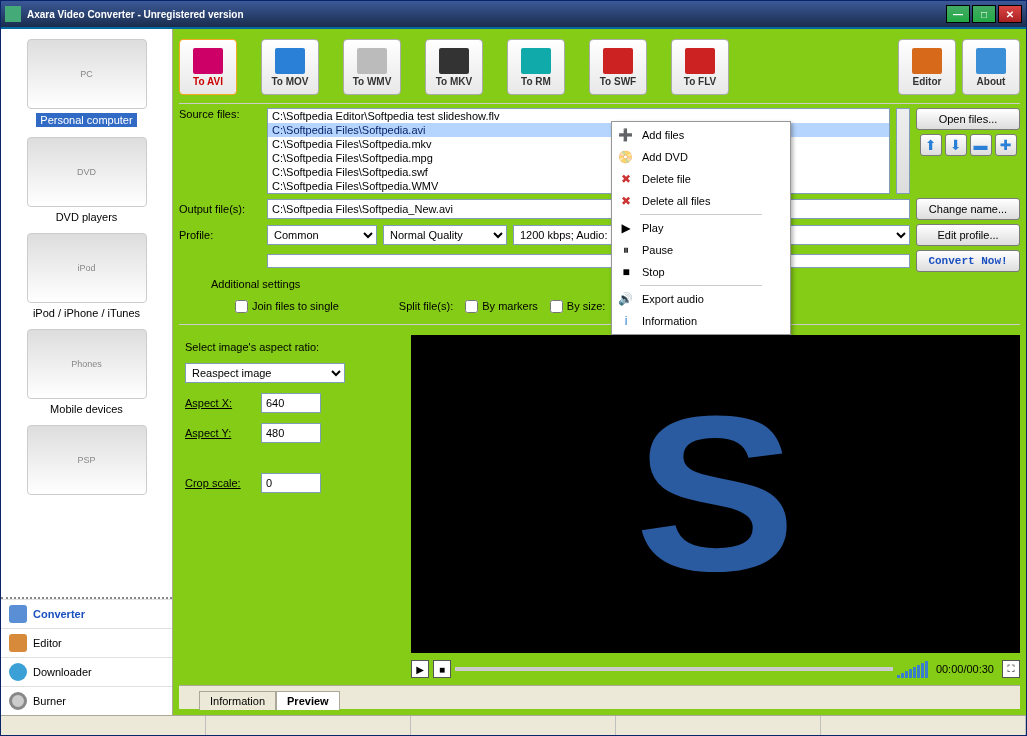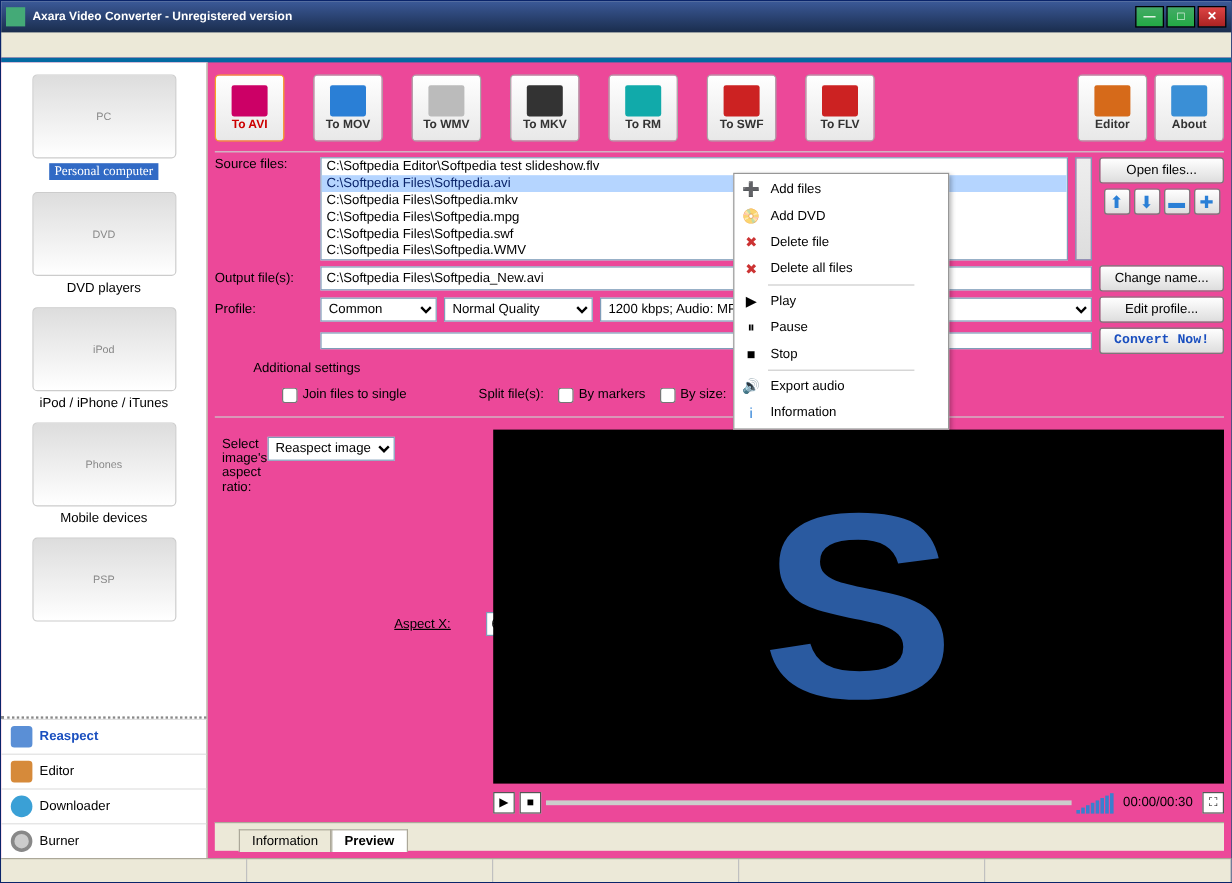--- a/index.html
+++ b/index.html
@@ -7,27 +7,27 @@
 .window { width: 1027px; height: 736px; background: #ece9d8; border: 1px solid #0a246a; display: flex; flex-direction: column; }
 .titlebar { height: 26px; background: linear-gradient(to bottom, #3b5998, #1a2d4d); color: #fff; display: flex; align-items: center; padding: 0 4px; }
 .titlebar .icon { width: 16px; height: 16px; background: #4a7; margin-right: 6px; }
 .titlebar .title { font-weight: bold; font-size: 10px; flex: 1; }
 .winbtns { display: flex; gap: 2px; }
 .winbtn { width: 24px; height: 18px; background: linear-gradient(#4a6, #2a4); color:#fff; border: 1px solid #000; display:flex; align-items:center; justify-content:center; font-weight:bold; font-size:10px; }
 .winbtn.min::after { content:"—"; }
 .winbtn.max::after { content:"□"; }
 .winbtn.close { background: linear-gradient(#d44,#a22); }
 .winbtn.close::after { content:"✕"; }
-.body { flex:1; display:flex; background:#ec4899; border-top:4px solid #0369a1; position:relative;margin-top:21px; }
+.body { flex:1; display:flex; background:#84cc16; border-top:2px solid #0369a1; position:relative; }
 .sidebar { width: 172px; border-right: 1px solid #aca899; display:flex; flex-direction:column; background:#fff; }
 .devices { flex:1; overflow:hidden; padding:6px 0; }
 .device { text-align:center; margin-bottom:10px; }
 .device .img { width: 120px; height: 70px; margin: 4px auto; background: linear-gradient(#ddd,#fff); border:1px solid #ccc; border-radius:4px; display:flex; align-items:center; justify-content:center; color:#888; font-size:9px; }
 .device .label { font-size:11px; color:#000; }
-.device.selected .label { background:#316ac5; color:#fff; padding:1px 4px; display:inline-block;font-family:Liberation Serif, serif; }
+.device.selected .label { background:#316ac5; color:#fff; padding:1px 4px; display:inline-block; }
 .sidenav { border-top: 2px dotted #888; }
 .sidenav .item { display:flex; align-items:center; gap:6px; padding:5px 8px; border-top:1px solid #e0e0e0; cursor:pointer; }
 .sidenav .item .icn { width:18px; height:18px; background:#5a8fd6; border-radius:3px; }
 .sidenav .item.editor .icn { background:#d68a3a; }
 .sidenav .item.downloader .icn { background:#3aa0d6; border-radius:50%; }
 .sidenav .item.burner .icn { background:#ccc; border-radius:50%; border:3px solid #888; }
 .sidenav .item.current { font-weight:bold; color:#1a4fbf; }
 .main { flex:1; display:flex; flex-direction:column; padding: 6px; gap:4px; position:relative; }
 .toolbar { display:flex; gap:6px; padding: 4px 0 8px; border-bottom:1px solid #ccc; }
 .tbtn { width:58px; height:56px; border:1px solid #aaa; border-radius:4px; background:linear-gradient(#fff,#e8e8e8); display:flex; flex-direction:column; align-items:center; justify-content:center; gap:2px; cursor:pointer; }
@@ -46,21 +46,21 @@
 .btn.convert { font-weight:bold; color:#1a4fbf; font-style:normal; }
 .iconrow { display:flex; gap:3px; justify-content:center; }
 .iconbtn { width:22px; height:22px; border:1px solid #7a7a7a; border-radius:3px; background:linear-gradient(#fff,#ddd); display:flex; align-items:center; justify-content:center; font-size:14px; cursor:pointer; }
 .input { height:20px; border:1px solid #7f9db9; background:#fff; padding:1px 4px; }
 .select { height:20px; border:1px solid #7f9db9; background:#fff; padding:0 2px; }
 .fieldset-label { color:#000; margin:2px 0; }
 .chk { display:flex; align-items:center; gap:4px; }
 .chk input { width:13px; height:13px; }
 .progress { flex:1; height:14px; border:1px solid #7f9db9; background:#fff; }
 .preview-area { flex:1; border-top:1px solid #ccc; margin-top:4px; padding-top:10px; display:flex; gap:12px; }
-.aspect-panel { width:220px; padding:6px; display:flex; flex-direction:row; }
+.aspect-panel { width:220px; padding:6px; display:flex; flex-direction:column; gap:10px; }
 .aspect-panel .arow { display:flex; align-items:center; gap:8px; }
 .aspect-panel .albl { width:68px;text-decoration:underline; }
 .video { flex:1; display:flex; flex-direction:column; }
 .video .screen { flex:1; background:#000; display:flex; align-items:center; justify-content:center; }
 .video .screen .s-logo { font-size:220px; font-weight:bold; color:#2a5aa0; font-family: Arial Black, Arial; transform: scaleX(1.1); }
 .video .controls { height:24px; display:flex; align-items:center; gap:4px; margin-top:4px; }
 .pcbtn { width:18px; height:18px; border:1px solid #555; background:#fff; display:flex; align-items:center; justify-content:center; font-size:10px; cursor:pointer; }
 .seek { flex:1; height:4px; background:#ccc; }
 .vol { display:flex; gap:1px; align-items:flex-end; }
 .vol span { width:3px; background:#3a7fce; }
@@ -95,21 +95,21 @@
       <div class="devices" id="devices">
           <div class="device selected"><div class="img">PC</div><span class="label">Personal computer</span></div>
           <div class="device"><div class="img">DVD</div><span class="label">DVD players</span></div>
           <div class="device"><div class="img">iPod</div><span class="label">iPod / iPhone / iTunes</span></div>
           <div class="device"><div class="img">Phones</div><span class="label">Mobile devices</span></div>
           <div class="device"><div class="img">PSP</div><span class="label"></span></div>
         </div>
       <div class="sidenav" id="sidenav">
           <div class="item converter current">
             <div class="icn"></div>
-            <span>Reaspect</span>
+            <span>Converter</span>
           </div>
           <div class="item editor">
             <div class="icn"></div>
             <span>Editor</span>
           </div>
           <div class="item downloader">
             <div class="icn"></div>
             <span>Downloader</span>
           </div>
           <div class="item burner">
@@ -192,21 +192,21 @@
       <div class="row">
         <div class="lbl">Output file(s):</div>
         <input class="input" style="flex: 1 1 0%;" value="C:\Softpedia Files\Softpedia_New.avi">
         <div class="rightbtns" style="flex-direction:row;">
             <div class="btn" style="flex:1;">Change name...</div>
           </div>
       </div>
 
       <div class="row">
         <div class="lbl">Profile:</div>
-        <select class="select" style="width:97px;"><option>Common</option></select>
+        <select class="select" style="width:110px;"><option>Common</option></select>
         <select class="select" style="width:124px;"><option>Normal Quality</option></select>
         <select class="select" style="flex:1;"><option>1200 kbps; Audio: MP3 - 128 kbps</option></select>
         <div class="rightbtns" style="flex-direction:row;">
             <div class="btn" style="flex:1;">Edit profile...</div>
           </div>
       </div>
 
       <div class="row">
         <div class="lbl"></div>
         <div class="progress"></div>

